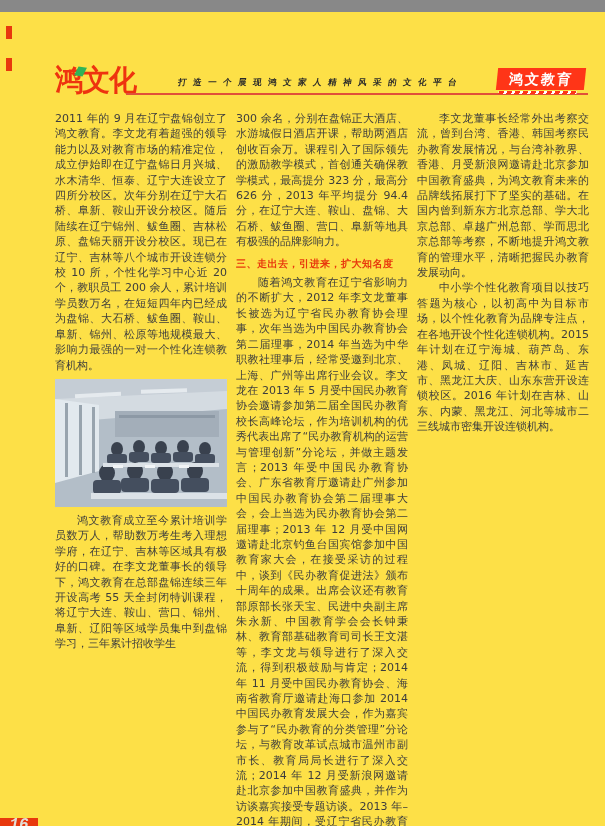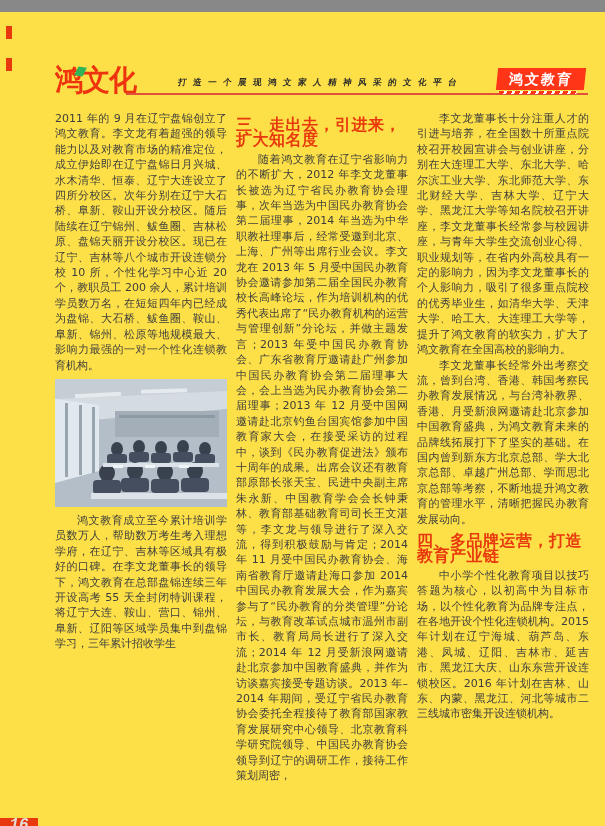--- a/index.html
+++ b/index.html
@@ -48,21 +48,21 @@
     position:absolute;top:99px;width:172px;
     font-size:11px;line-height:15.4px;color:#3d3d3d;
     text-align:justify;
   }
   .col1{left:55px;}
   .col2{left:236px;}
   .col3{left:417px;}
   .col p{margin:0;text-indent:2em;}
   .col p.cont{text-indent:0;}
   .heading{
-    margin:6px 0 4px;font-size:16px;font-weight:bold;color:#e8380d;
+    margin:6px 0 4px;font-size:10px;font-weight:bold;color:#e8380d;
     text-align:left;letter-spacing:0.5px;
   }
   .photo{
     margin:6px 0 6px;width:172px;height:128px;overflow:hidden;
     background:#c7ccd2;
   }
   
   .folio{
     position:absolute;left:0;top:806px;width:38px;height:14px;
     background:#e8380d;
@@ -139,28 +139,27 @@
           <rect x="90" y="86" width="10" height="3" fill="#ffffff"></rect>
           <rect x="124" y="86" width="10" height="3" fill="#ffffff"></rect>
         </g>
         <rect x="0" y="0" width="172" height="128" fill="#8fa3b8" opacity="0.12"></rect>
       </svg>
     </div>
     <p>鸿文教育成立至今累计培训学员数万人，帮助数万考生考入理想学府，在辽宁、吉林等区域具有极好的口碑。在李文龙董事长的领导下，鸿文教育在总部盘锦连续三年开设高考 55 天全封闭特训课程，将辽宁大连、鞍山、营口、锦州、阜新、辽阳等区域学员集中到盘锦学习，三年累计招收学生</p>
   </div>
 
   <div class="col col2">
+    <p class="cont">300 余名，分别在盘锦正大酒店、水游城假日酒店开课，帮助两酒店创收百余万。课程引入了国际领先的激励教学模式，首创通关确保教学模式，最高提分 323 分，最高分 626 分，2013 年平均提分 94.4 分，在辽宁大连、鞍山、盘锦、大石桥、鲅鱼圈、营口、阜新等地具有极强的品牌影响力。</p>
     <div class="heading">三、走出去，引进来，扩大知名度</div>
     <p>随着鸿文教育在辽宁省影响力的不断扩大，2012 年李文龙董事长被选为辽宁省民办教育协会理事，次年当选为中国民办教育协会第二届理事，2014 年当选为中华职教社理事后，经常受邀到北京、上海、广州等出席行业会议。李文龙在 2013 年 5 月受中国民办教育协会邀请参加第二届全国民办教育校长高峰论坛，作为培训机构的优秀代表出席了“民办教育机构的运营与管理创新”分论坛，并做主题发言；2013 年受中国民办教育协会、广东省教育厅邀请赴广州参加中国民办教育协会第二届理事大会，会上当选为民办教育协会第二届理事；2013 年 12 月受中国网邀请赴北京钓鱼台国宾馆参加中国教育家大会，在接受采访的过程中，谈到《民办教育促进法》颁布十周年的成果。出席会议还有教育部原部长张天宝、民进中央副主席朱永新、中国教育学会会长钟秉林、教育部基础教育司司长王文湛等，李文龙与领导进行了深入交流，得到积极鼓励与肯定；2014 年 11 月受中国民办教育协会、海南省教育厅邀请赴海口参加 2014 中国民办教育发展大会，作为嘉宾参与了“民办教育的分类管理”分论坛，与教育改革试点城市温州市副市长、教育局局长进行了深入交流；2014 年 12 月受新浪网邀请赴北京参加中国教育盛典，并作为访谈嘉宾接受专题访谈。2013 年–2014 年期间，受辽宁省民办教育协会委托全程接待了教育部国家教育发展研究中心领导、北京教育科学研究院领导、中国民办教育协会领导到辽宁的调研工作，接待工作策划周密，</p>
   </div>
 
   <div class="col col3">
-    <p>李文龙董事长十分注重人才的引进与培养，在全国数十所重点院校召开校园宣讲会与创业讲座，分别在大连理工大学、东北大学、哈尔滨工业大学、东北师范大学、东北财经大学、吉林大学、辽宁大学、黑龙江大学等知名院校召开讲座，李文龙董事长经常参与校园讲座，与青年大学生交流创业心得、职业规划等，在省内外高校具有一定的影响力，因为李文龙董事长的个人影响力，吸引了很多重点院校的优秀毕业生，如清华大学、天津大学、哈工大、大连理工大学等，提升了鸿文教育的软实力，扩大了鸿文教育在全国高校的影响力。</p>
     <p>李文龙董事长经常外出考察交流，曾到台湾、香港、韩国考察民办教育发展情况，与台湾补教界、香港、月受新浪网邀请赴北京参加中国教育盛典，为鸿文教育未来的品牌线拓展打下了坚实的基础。在国内曾到新东方北京总部、学大北京总部、卓越广州总部、学而思北京总部等考察，不断地提升鸿文教育的管理水平，清晰把握民办教育发展动向。</p>
-    <div class="heading">四、多品牌运营，打造教育产业链</div>
     <p>中小学个性化教育项目以技巧答题为核心，以初高中为目标市场，以个性化教育为品牌专注点，在各地开设个性化连锁机构。2015 年计划在辽宁海城、葫芦岛、东港、凤城、辽阳、吉林市、延吉市、黑龙江大庆、山东东营开设连锁校区。2016 年计划在吉林、山东、内蒙、黑龙江、河北等城市二三线城市密集开设连锁机构。</p>
   </div>
 
   <div class="folio">
     <span>16</span>
   </div>
 
 </div>
 
 </body></html>

